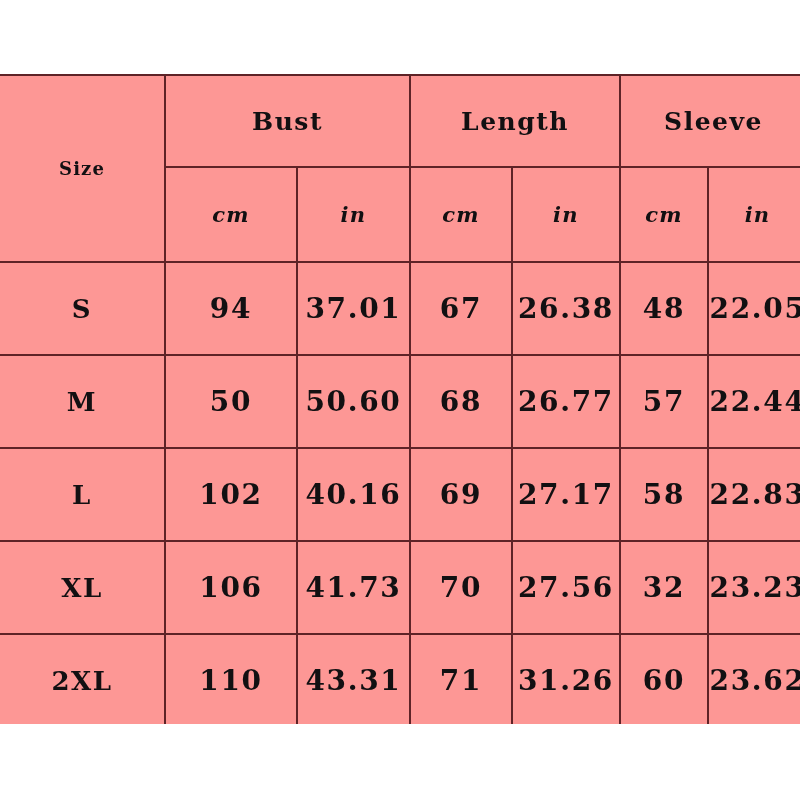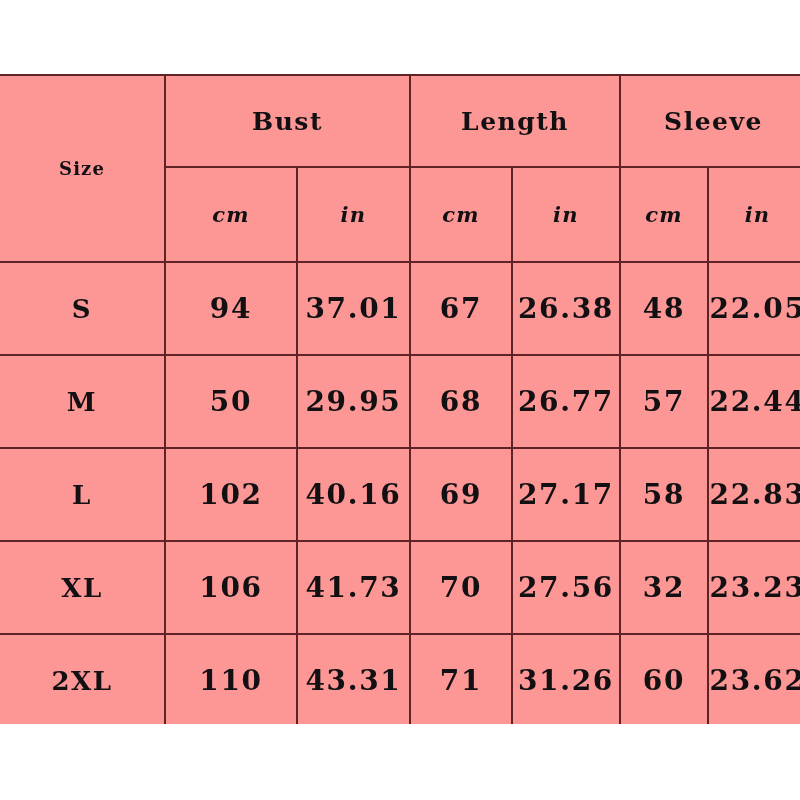--- a/index.html
+++ b/index.html
@@ -121,21 +121,21 @@
         <td class="val">94</td>
         <td class="val highlight">37.01</td>
         <td class="val">67</td>
         <td class="val highlight">26.38</td>
         <td class="val">48</td>
         <td class="val highlight">22.05</td>
       </tr>
       <tr class="data-row">
         <td class="val-size">M</td>
         <td class="val">50</td>
-        <td class="val highlight">29.95</td>
+        <td class="val highlight">50.60</td>
         <td class="val">68</td>
         <td class="val highlight">26.77</td>
         <td class="val">57</td>
         <td class="val highlight">22.44</td>
       </tr>
       <tr class="data-row">
         <td class="val-size">L</td>
         <td class="val">102</td>
         <td class="val highlight">40.16</td>
         <td class="val">69</td>

